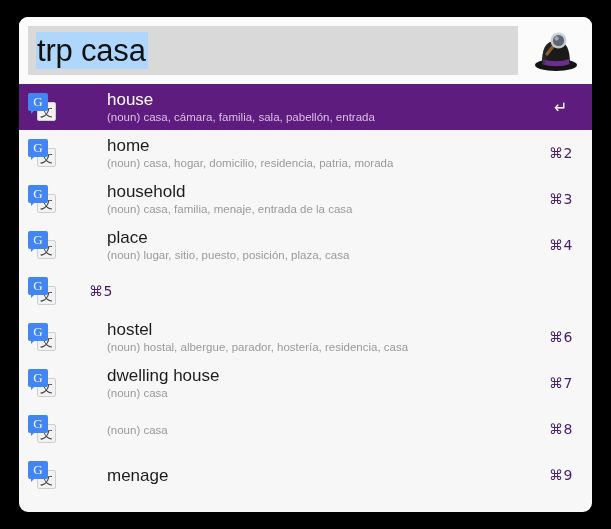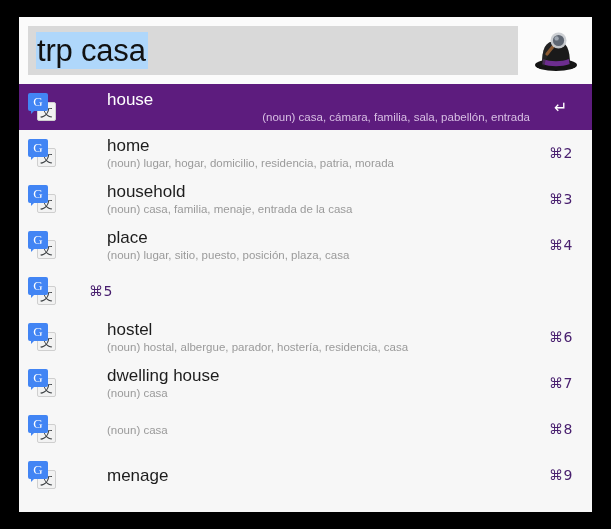--- a/index.html
+++ b/index.html
@@ -7,21 +7,21 @@
     width:611px; height:529px;
     background:#000;
     font-family:"Liberation Sans", sans-serif;
     overflow:hidden;
   }
   #window {
     position:absolute;
     left:19px; top:17px;
     width:573px; height:495px;
     background:#f7f7f7;
-    border-radius:0;
+    border-radius:9px;
     overflow:hidden;
     box-shadow:0 2px 10px rgba(0,0,0,.45);
   }
   
   #searchbar {
     position:relative;
     height:67px;
     background:#fbfbfb;
   }
   #search-field {
@@ -112,21 +112,21 @@
     white-space:nowrap;
   }
   .row.selected .title { color:#ffffff; }
   .sub {
     font-size:11.5px;
     line-height:15px;
     color:#9a9a9a;
     white-space:nowrap;
     padding-top:1px;
   }
-  .row.selected .sub { color:#d8bfe4;text-align:right; }
+  .row.selected .sub { color:#d8bfe4; }
   .hint {
     flex:0 0 62px;
     text-align:center;
     font-size:14px;
     color:#49206f;
     font-family:"DejaVu Sans", sans-serif;
     letter-spacing:0.5px;
   }
   .row.selected .hint {
     color:#ffffff;
@@ -177,21 +177,21 @@
         <div class="gt-icon">
           <div class="gt-back">
             <span>文</span>
           </div>
           <div class="gt-front">
             <span>G</span>
           </div>
         </div>
         <div class="texts">
           <div class="title">home</div>
-          <div class="sub">(noun) lugar, hogar, domicilio, residencia, patria, morada</div>
+          <div class="sub">(noun) casa, hogar, domicilio, residencia, patria, morada</div>
         </div>
         <div class="hint">⌘2</div>
       </div>
       <div class="row">
         <div class="gt-icon">
           <div class="gt-back">
             <span>文</span>
           </div>
           <div class="gt-front">
             <span>G</span>

